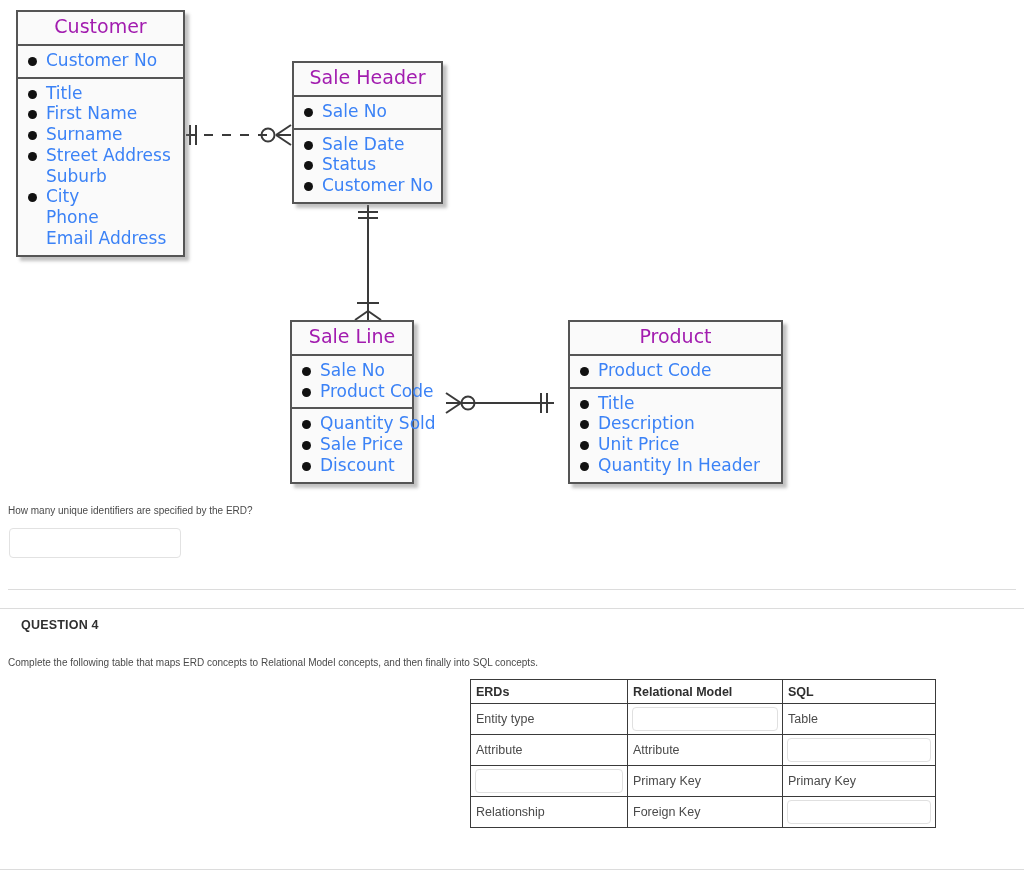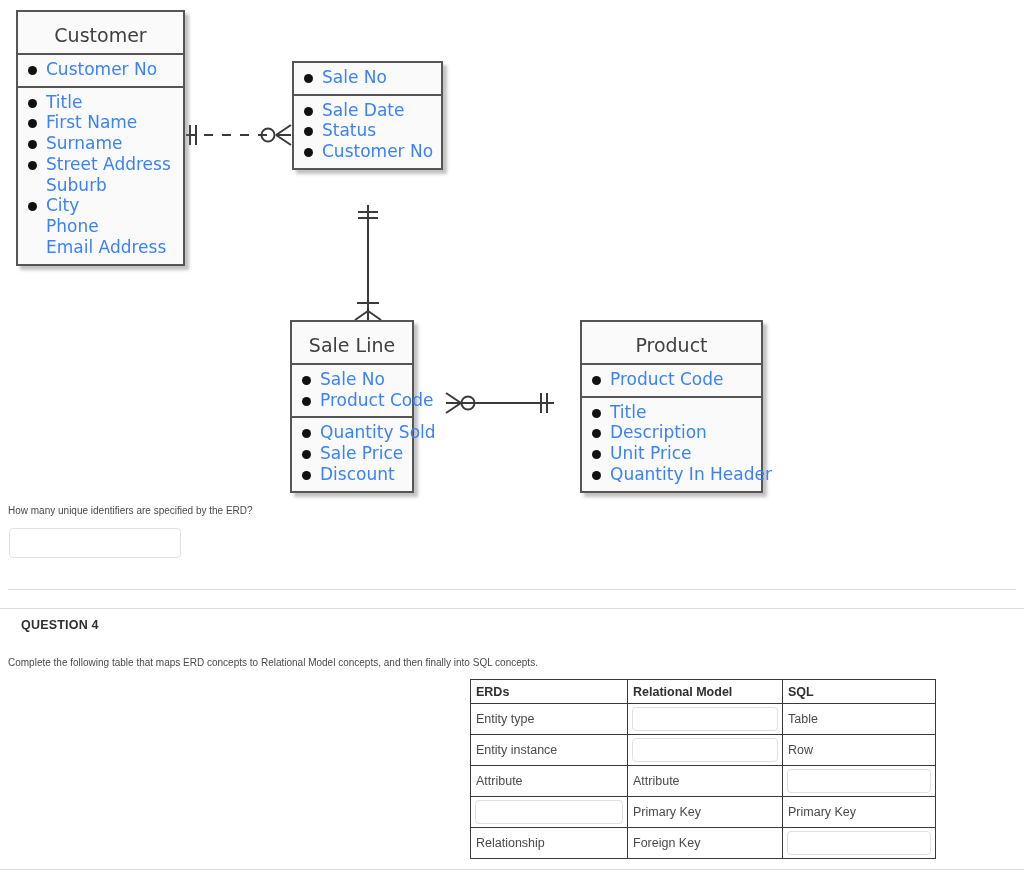--- a/index.html
+++ b/index.html
@@ -26,22 +26,22 @@
     position: absolute;
     background: #fafafa;
     border: 2px solid #555555;
     box-sizing: border-box;
     box-shadow: 4px 4px 3px rgba(120,120,120,0.45);
     z-index: 5;
   }
   .entity-title {
     text-align: center;
     font-size: 19px;
-    color: #404040;
-    padding: 14px 6px 7px 6px;
+    color: #a21caf;
+    padding: 5px 6px 7px 6px;
     border-bottom: 2px solid #555555;
     background: #fafafa;
     line-height: 1.05;
   }
   .attr-group {
     padding: 4px 6px 6px 10px;
     background: #fafafa;
   }
   .attr-group.pk {
     border-bottom: 2px solid #555555;
@@ -236,20 +236,21 @@
       <div class="attr key">Surname</div>
       <div class="attr key">Street Address</div>
       <div class="attr">Suburb</div>
       <div class="attr key">City</div>
       <div class="attr">Phone</div>
       <div class="attr">Email Address</div>
     </div>
   </div>
 
   <div class="entity" id="ent-sale-header" style="left:292px; top:61px; width:151px;">
+    <div class="entity-title">Sale Header</div>
     <div class="attr-group pk">
       <div class="attr key">Sale No</div>
     </div>
     <div class="attr-group">
       <div class="attr key">Sale Date</div>
       <div class="attr key">Status</div>
       <div class="attr key">Customer No</div>
     </div>
   </div>
 
@@ -259,21 +260,21 @@
       <div class="attr key">Sale No</div>
       <div class="attr key">Product Code</div>
     </div>
     <div class="attr-group">
       <div class="attr key">Quantity Sold</div>
       <div class="attr key">Sale Price</div>
       <div class="attr key">Discount</div>
     </div>
   </div>
 
-  <div class="entity" id="ent-product" style="left:580px; top:320px; width:183px;">
+  <div class="entity" id="ent-product" style="left:568px; top:320px; width:215px;">
     <div class="entity-title">Product</div>
     <div class="attr-group pk">
       <div class="attr key">Product Code</div>
     </div>
     <div class="attr-group">
       <div class="attr key">Title</div>
       <div class="attr key">Description</div>
       <div class="attr key">Unit Price</div>
       <div class="attr key">Quantity In Header</div>
     </div>
@@ -304,27 +305,20 @@
   </thead>
   <tbody>
     <tr>
       <td>Entity type</td>
       <td class="has-input">
         <input class="cell-input" type="text" value="" style="">
       </td>
       <td>Table</td>
     </tr>
     <tr>
-      <td>Entity instance</td>
-      <td class="has-input">
-        <input class="cell-input" type="text" value="" style="">
-      </td>
-      <td>Row</td>
-    </tr>
-    <tr>
       <td>Attribute</td>
       <td>Attribute</td>
       <td class="has-input">
         <input class="cell-input" type="text" value="" style="">
       </td>
     </tr>
     <tr>
       <td class="has-input">
         <input class="cell-input" type="text" value="" style="">
       </td>

